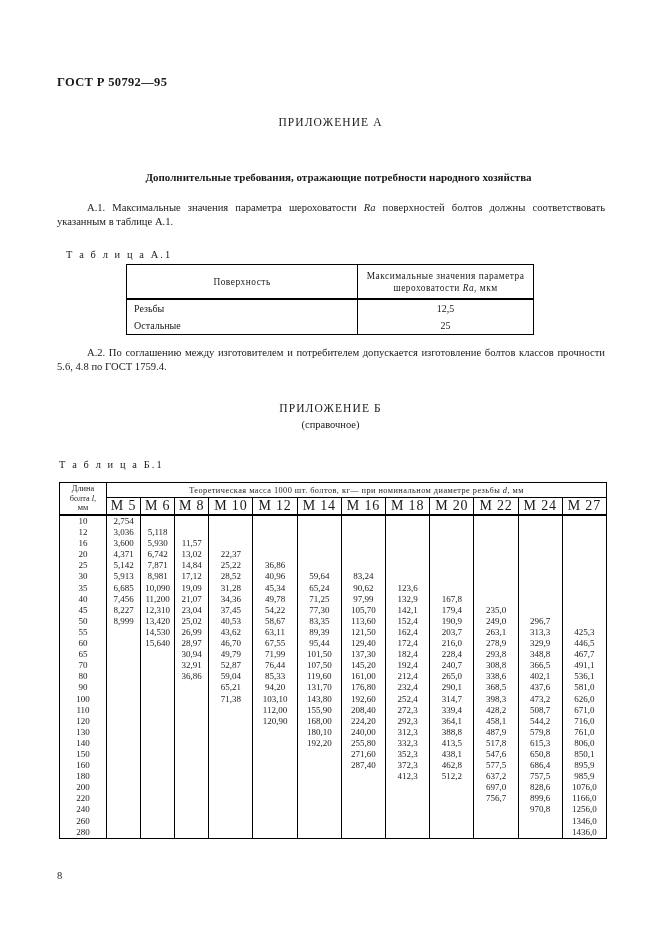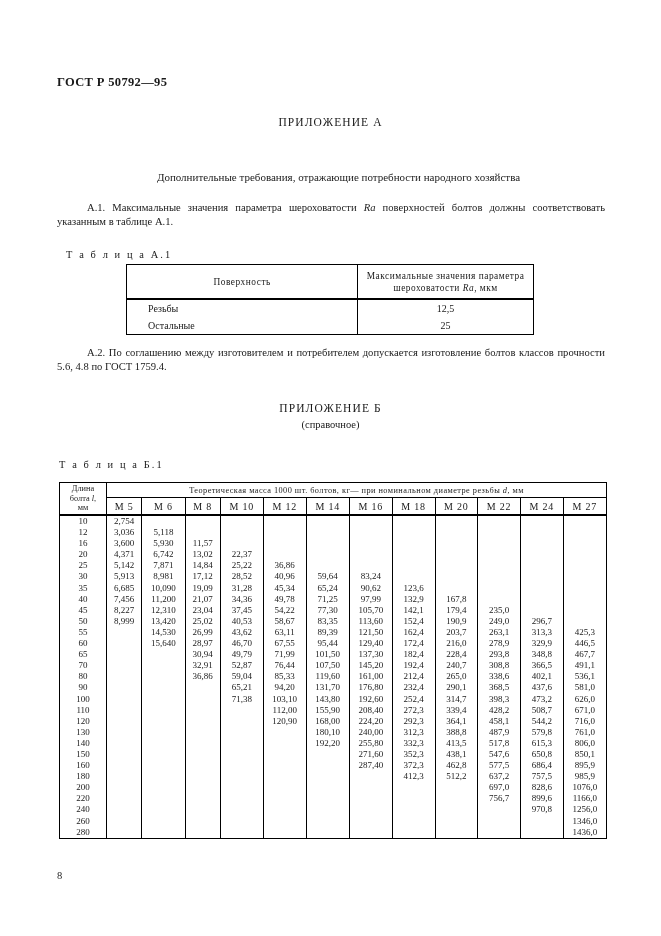--- a/index.html
+++ b/index.html
@@ -47,21 +47,21 @@
     top: 116px;
     text-align: center;
     font-size: 10.5px;
   }
   .section-title {
     position: absolute;
     left: 0; right: 0;
     top: 155px;
     text-align: center;
     font-size: 11px;
-    font-weight: normal;
+    font-weight: bold;
     margin-left: 16px;
   }
 
   
   .para {
     position: absolute;
     left: 57px;
     width: 548px;
     font-size: 10.6px;
     line-height: 14.2px;
@@ -123,21 +123,21 @@
     border-bottom-width: 2px;
   }
   #table-a1 .col-left  { width: 232px; }
   #table-a1 .col-right { width: 176px; }
   #table-a1 .bcell {
     height: 30px;
     vertical-align: middle;
     line-height: 13px;
     font-size: 10px;
   }
-  #table-a1 .bcell.left  { padding-left: 21px; text-align: left; }
+  #table-a1 .bcell.left  { padding-left: 7px; text-align: left; }
   #table-a1 .bcell.right { text-align: center; }
   #table-a1 i { font-style: italic; }
 
   
   #table-b1 {
     position: absolute;
     left: 59px;
     top: 466px;
     width: 548px;
     border-collapse: collapse;
@@ -159,21 +159,21 @@
   }
   #table-b1 thead .len-head {
     width: 46px;
     line-height: 9.5px;
     font-size: 8.3px;
     padding: 1px 0;
     border-bottom-width: 2px;
   }
   #table-b1 thead .m-head {
     height: 16px;
-    font-size: 10px;
+    font-size: 14px;
     letter-spacing: 0.8px;
     border-bottom-width: 2px;
     margin-top: 45px;
   }
   #table-b1 tbody td {
     border-top: none;
     border-bottom: none;
     height: 11.1px;
     line-height: 11.1px;
     font-size: 9px;

